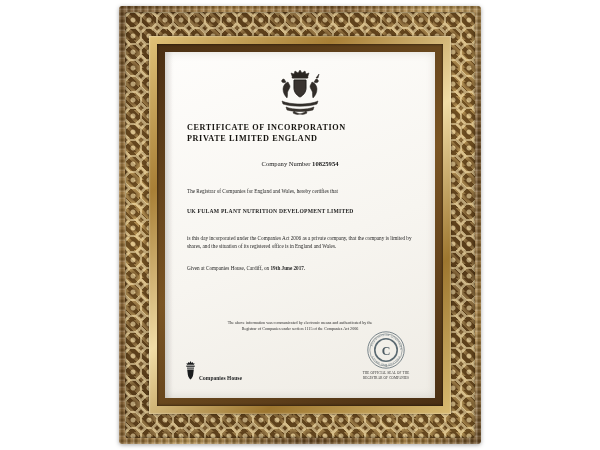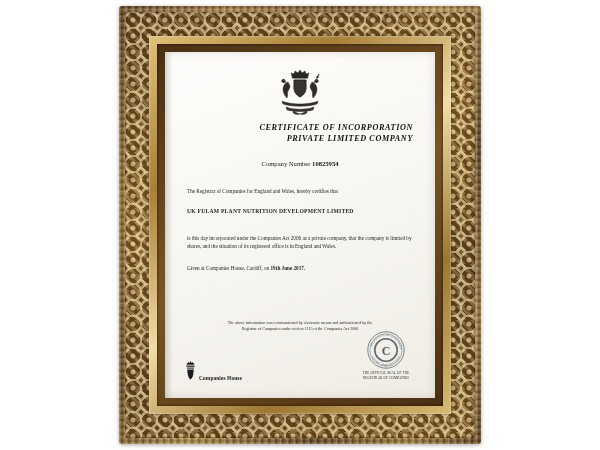--- a/index.html
+++ b/index.html
@@ -92,27 +92,26 @@
 
   
   .crest {
     margin: 2px auto 6px auto;
     width: 52px;
     height: 48px;
     display: block;
   }
 
   .cert-title {
-    text-align: right;
+    text-align: left;
     font-weight: bold;
     font-size: 8.2px;
     letter-spacing: 0.6px;
     line-height: 1.35;
     color: #15130f;
-    font-style: italic;
   }
   .cert-title div { white-space: nowrap; }
 
   .company-number {
     text-align: center;
     margin-top: 16px;
     font-size: 6.6px;
     color: #1a1a1a;
   }
   .company-number b { font-weight: bold; }
@@ -232,21 +231,21 @@
             <path d="M8 33 c8 4 28 4 36 0 l-1 3 c-9 3 -25 3 -34 0 z" fill="#34302b"></path>
             <path d="M12 39 c7 3 21 3 28 0 l-1 3 c-8 2 -18 2 -26 0 z" fill="#3a352f"></path>
 
             <path d="M20 43 c2 2 4 2 6 3 c-3 1 -5 0 -7 -1 z" fill="#34302b"></path>
             <path d="M32 43 c-2 2 -4 2 -6 3 c3 1 5 0 7 -1 z" fill="#34302b"></path>
           </g>
         </svg>
 
         <div class="cert-title">
           <div>CERTIFICATE OF INCORPORATION</div>
-          <div>PRIVATE LIMITED COMPANY</div>
+          <div>PRIVATE LIMITED ENGLAND</div>
         </div>
 
         <div class="company-number">
           <span>Company Number</span>
           <b>10825954</b>
         </div>
 
         <div class="body-block">
           <div class="registrar-line">The Registrar of Companies for England and Wales, hereby certifies that</div>
           <div class="company-name">UK FULAM PLANT NUTRITION DEVELOPMENT LIMITED</div>

